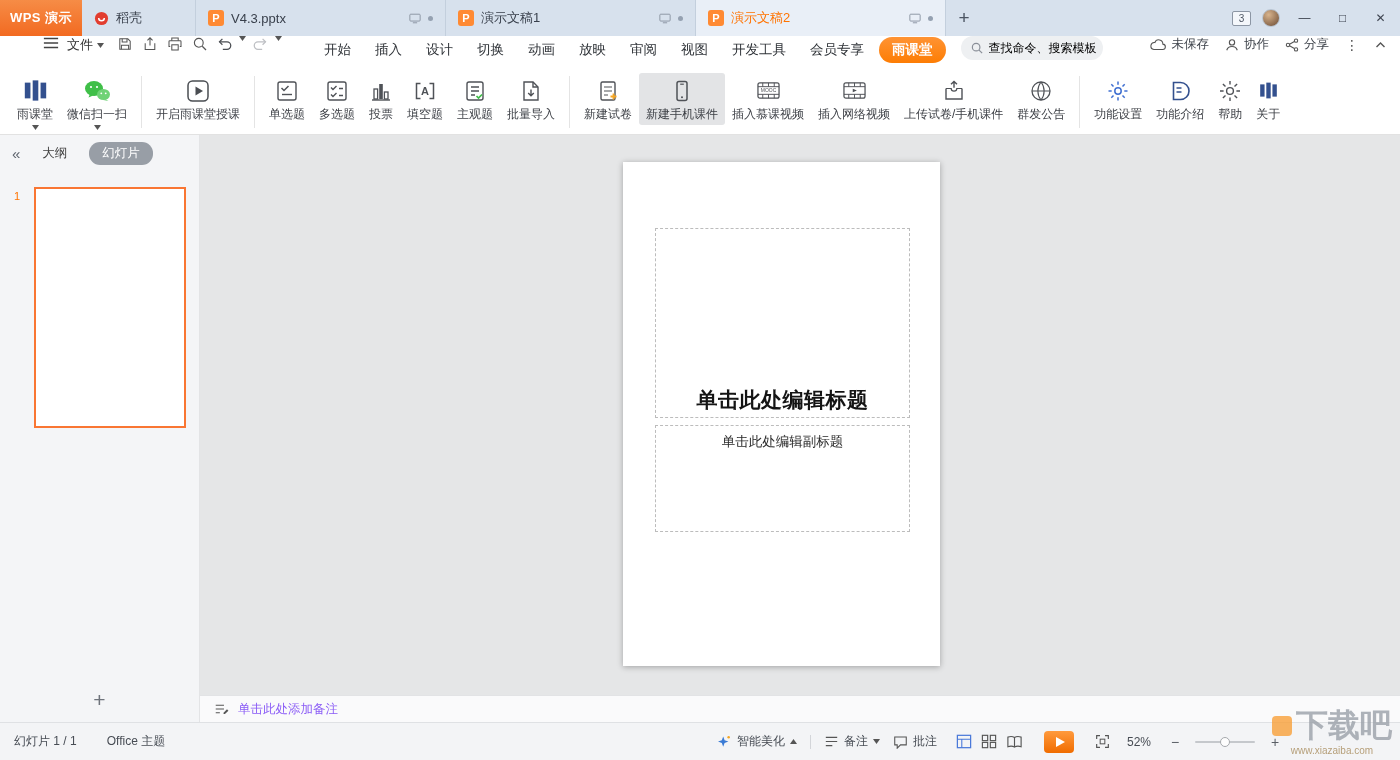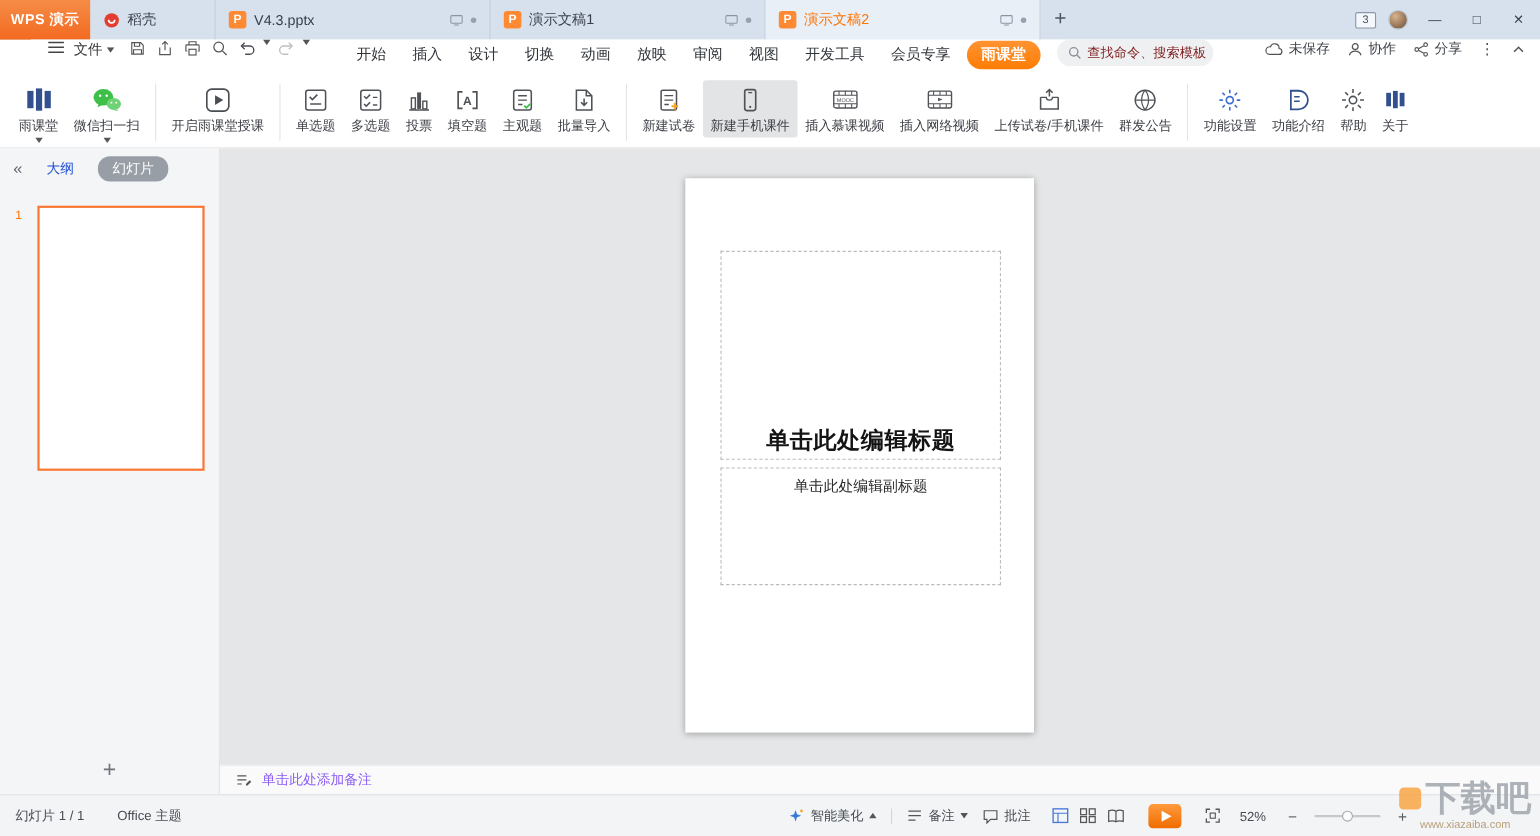--- a/index.html
+++ b/index.html
@@ -24,40 +24,40 @@
   .winbtn{width:27px;height:42px;display:flex;align-items:center;justify-content:center;color:#3e4450;font-size:12px;}
 
   
   .menubar{height:33px;background:#fff;display:flex;align-items:flex-start;padding:0 10px;flex-shrink:0;margin-left:28px;}
   .mb-ic{width:25px;display:flex;align-items:center;justify-content:center;}
   .file-btn{display:flex;align-items:center;gap:4px;padding:0 8px 0 4px;font-size:13px;color:#333;}
   .tinycaret{width:11px;display:flex;align-items:center;justify-content:center;}
   .mtabs{display:flex;margin-left:28px;align-items:center;}
   .mtab{padding:5px 12px;font-size:13.5px;color:#2f3338;white-space:nowrap;}
   .mtab.pill{background:linear-gradient(#ff9333,#fd7d04);color:#fff;border-radius:14px;padding:4px 13px;margin:0 3px;font-weight:bold;}
-  .searchpill{width:142px;height:24px;background:#eef0f2;border-radius:12px;display:flex;align-items:center;gap:6px;padding:0 10px;color:#7f1d1d;font-size:12px;margin-left:12px;flex-shrink:0;white-space:nowrap;}
+  .searchpill{width:142px;height:24px;background:#eef0f2;border-radius:12px;display:flex;align-items:center;gap:6px;padding:0 10px;color:#000000;font-size:12px;margin-left:12px;flex-shrink:0;white-space:nowrap;}
   .mb-right{margin-left:auto;display:flex;align-items:center;gap:16px;color:#3e434b;font-size:12.5px;padding-right:4px;}
   .mbr{display:flex;align-items:center;gap:5px;white-space:nowrap;}
   .moredots{font-size:14px;color:#555;}
 
   
   .ribbon{height:66px;background:#fff;border-bottom:1px solid #e2e2e2;display:flex;align-items:flex-start;padding:4px 8px 0 10px;flex-shrink:0;}
   .rbtn{display:flex;flex-direction:column;align-items:center;padding:3px 7px 2px;border-radius:3px;gap:1px;white-space:nowrap;}
   .rbtn .ric{height:29px;display:flex;align-items:center;justify-content:center;}
   .rlabel{font-size:12px;color:#3b3e44;}
   .rbtn.active{background:#e3e4e6;}
   .rdiv{width:1px;background:#e4e4e4;height:52px;margin:3px 7px 0;flex-shrink:0;}
   .bcaret{height:7px;display:flex;align-items:center;justify-content:center;}
 
   
   .main{flex:1;display:flex;min-height:0;}
   .sidebar{width:200px;background:#f4f5f7;display:flex;flex-direction:column;position:relative;border-right:1px solid #e3e4e6;flex-shrink:0;}
   .side-head{height:36px;display:flex;align-items:center;padding:0 12px;gap:22px;}
   .collapse-btn{color:#5d636d;font-size:15px;}
-  .side-tab{font-size:12.5px;color:#1d4ed8;}
+  .side-tab{font-size:12.5px;color:#404040;}
   .side-tab.sel{background:#989ea6;color:#fff;border-radius:11px;padding:3px 13px;}
   .thumb-row{display:flex;margin-top:16px;position:relative;}
   .thumb-num{width:34px;text-align:center;color:#ff7300;font-size:11px;padding-top:3px;}
   .thumb{width:152px;height:241px;background:#fff;border:2px solid #f97633;}
   .add-slide{position:absolute;bottom:10px;left:0;right:0;text-align:center;font-size:21px;color:#6f747c;}
 
   .workarea{flex:1;display:flex;flex-direction:column;min-width:0;}
   .canvas{flex:1;background:#e5e6e7;position:relative;overflow:hidden;}
   .slide{position:absolute;left:423px;top:27px;width:317px;height:504px;background:#fff;box-shadow:0 1px 6px rgba(0,0,0,.30);}
   .ph{position:absolute;left:32px;right:30px;border:1px dashed #bcbcbc;display:flex;justify-content:center;}

